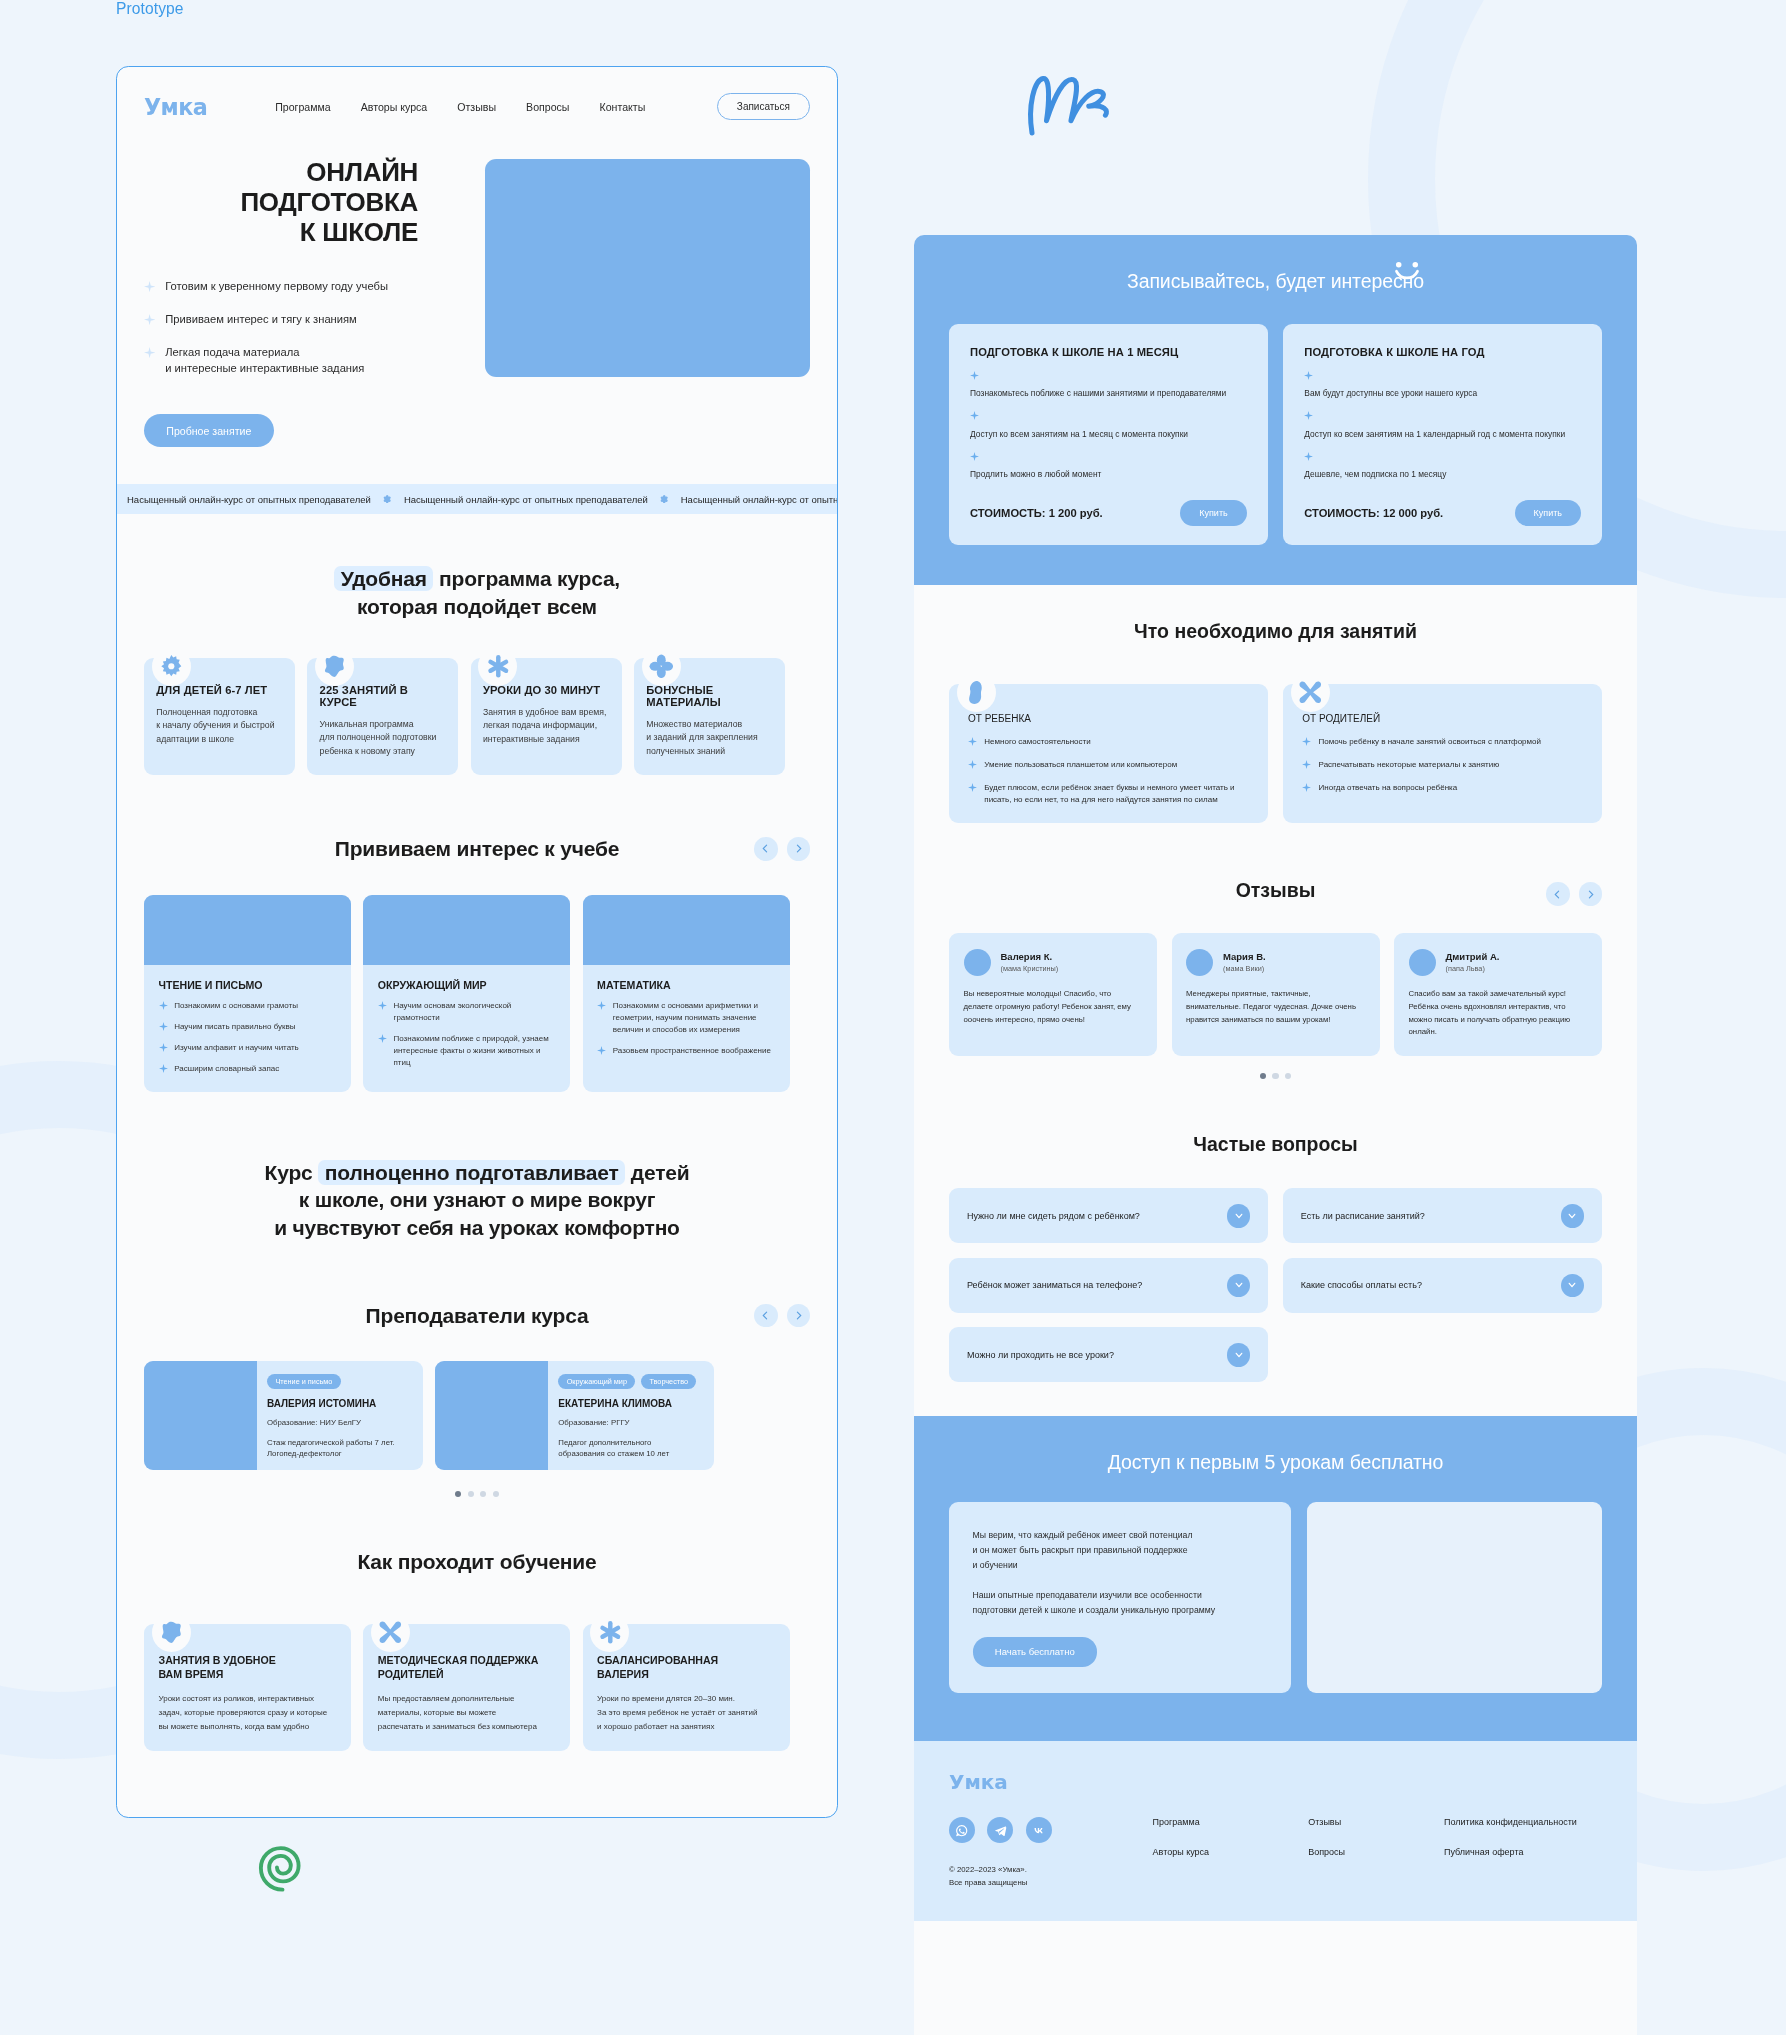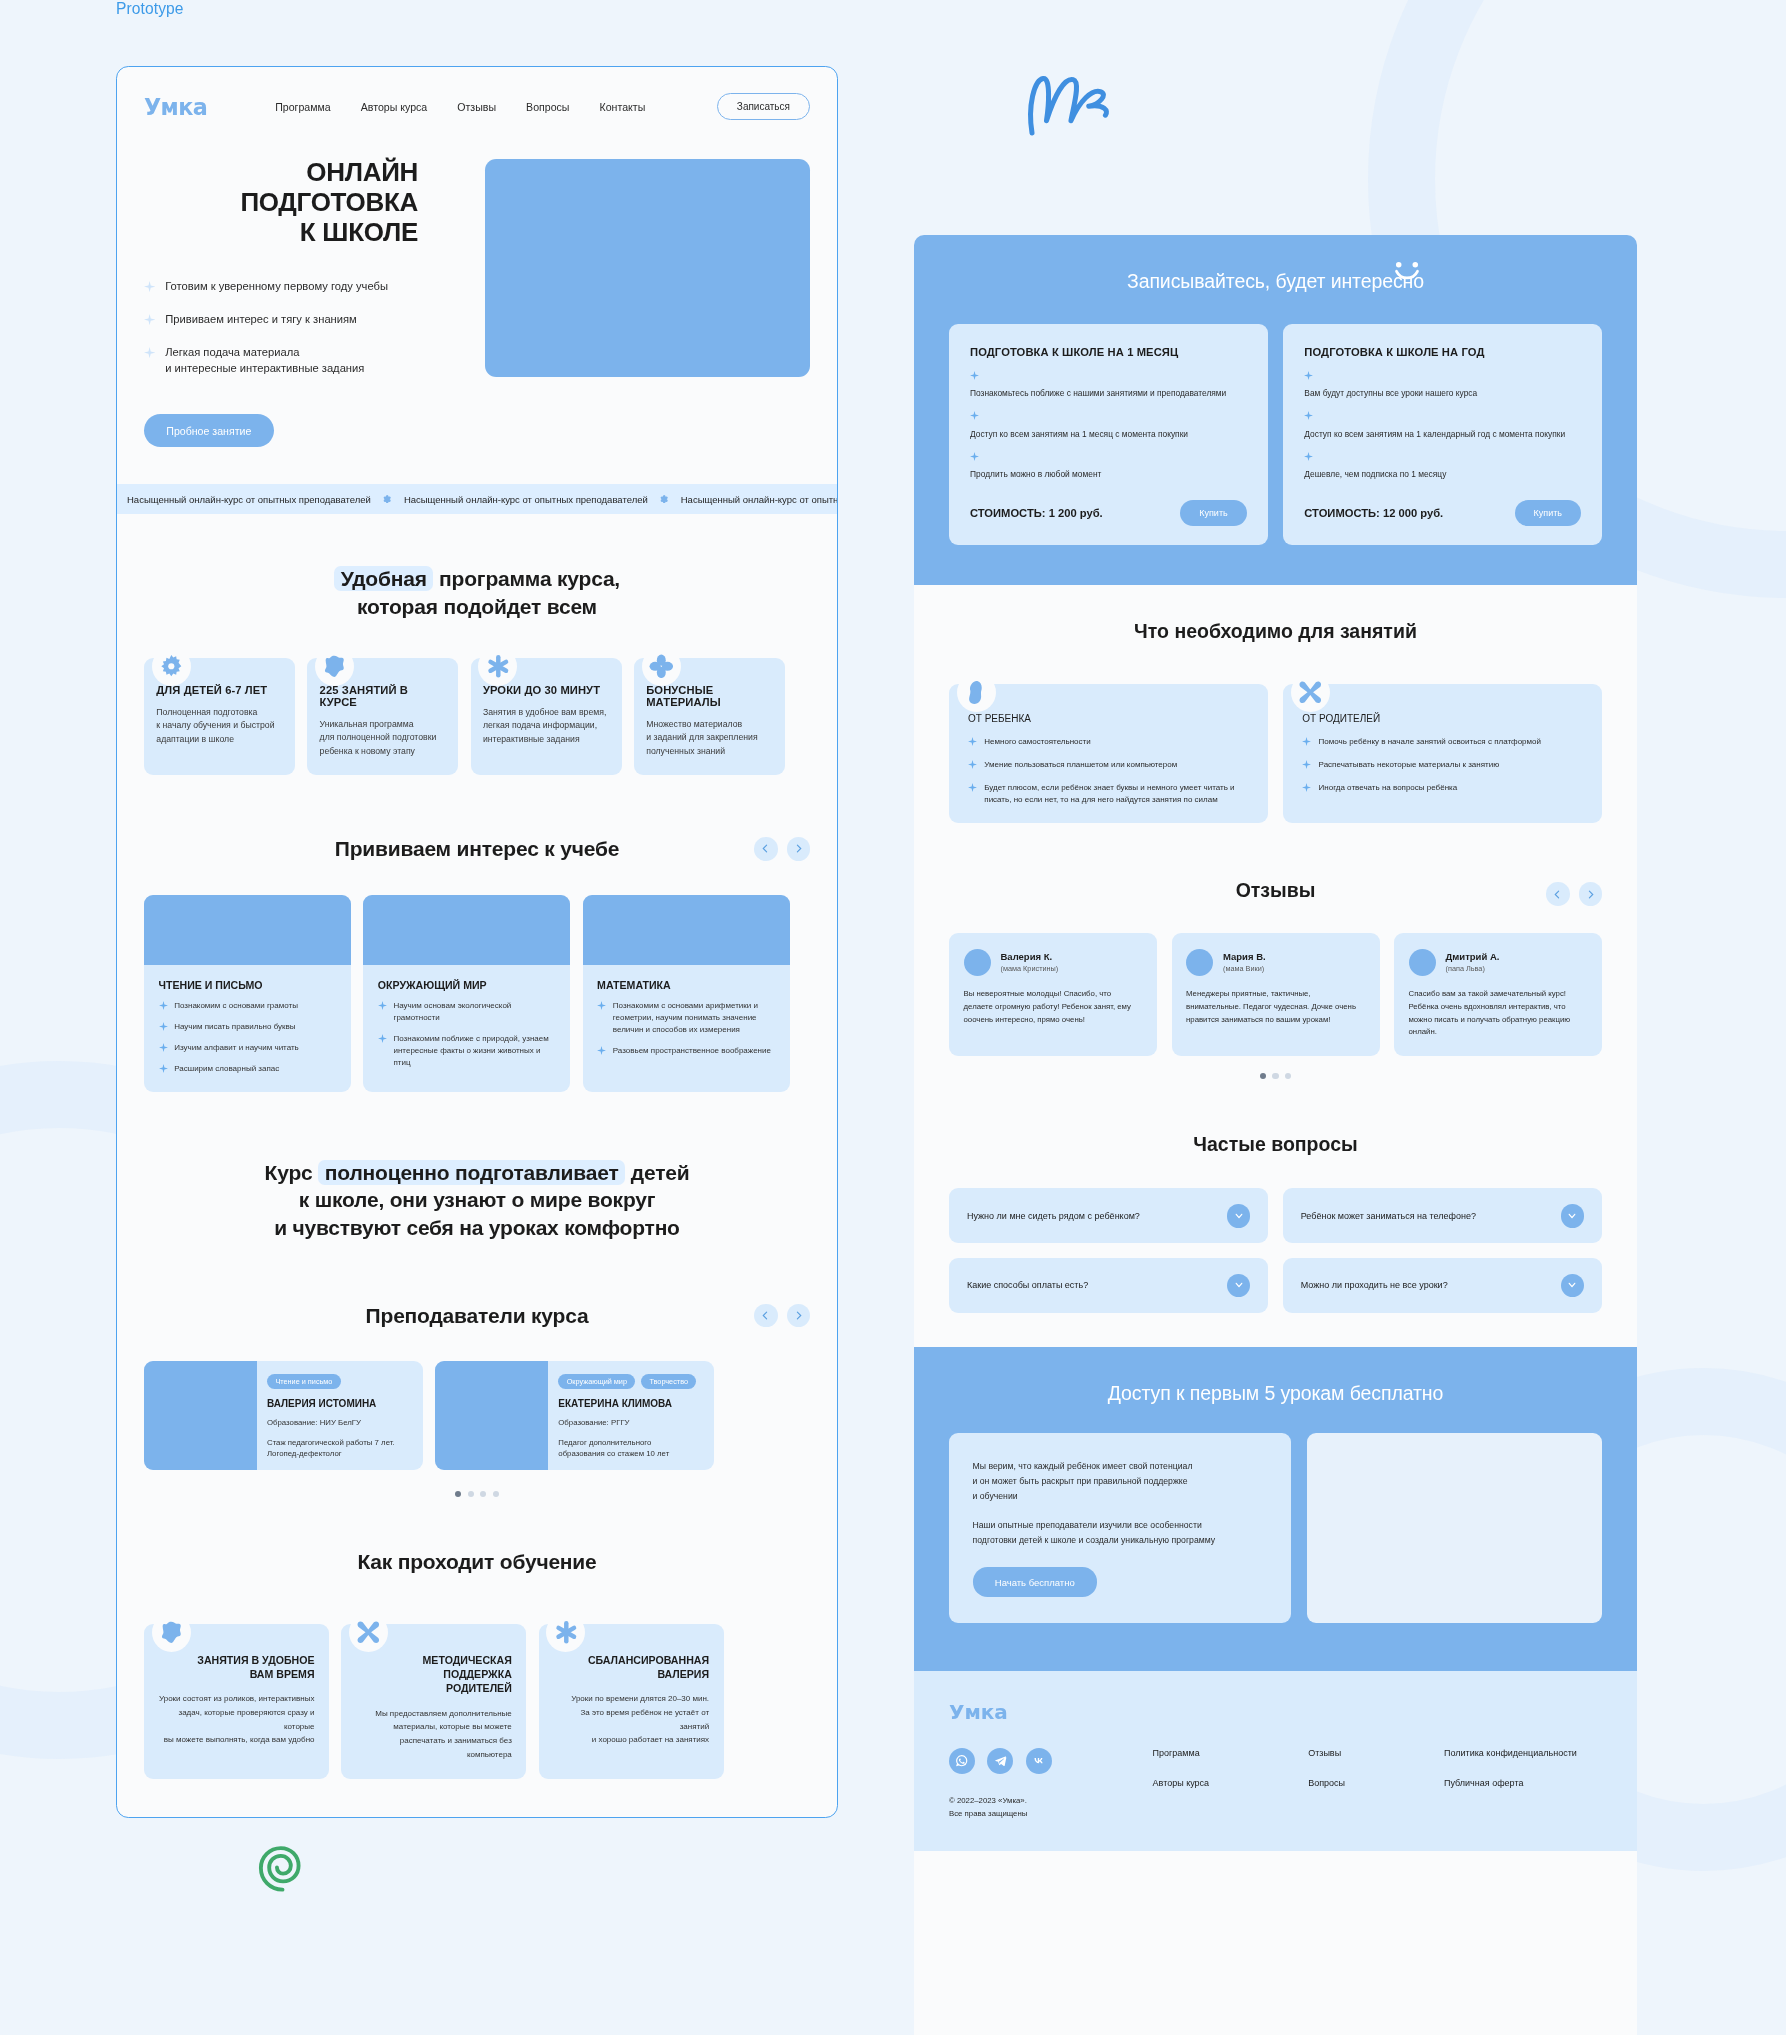--- a/index.html
+++ b/index.html
@@ -126,22 +126,22 @@
   }
   .teach-body h4 { font-size: 10px; font-weight: 700; color: #1c1c1c; margin-top: 9px; }
   .teach-body p { font-size: 7.8px; color: #333; margin-top: 7.8px; line-height: 1.5; }
 
   .dots { display: flex; gap: 6.7px; justify-content: center; }
   .dot { width: 6.1px; height: 6.1px; border-radius: 50%; background: #cfd8e3; }
   .dot.on { background: #6f7c8c; }
 
   .how-row { display: flex; gap: 12.3px; padding: 0 27px; }
   .how {
-    width: 185px; background: #d9ebfc; border-radius: 9px; position: relative;
-    padding: 29px 14.5px 18px 14.5px; min-height: 112px; text-align: right;
+    width: 207px; background: #d9ebfc; border-radius: 9px; position: relative;
+    padding: 29px 14.5px 18px 14.5px; min-height: 112px;
   }
   .how h4 { font-size: 10.6px; font-weight: 700; color: #1c1c1c; line-height: 1.35; }
   .how p { font-size: 8px; color: #333; line-height: 1.7; margin-top: 11.2px; }
 
   
   .board-right {
     position: absolute; left: 914px; top: 235px;
     width: 723px; height: 1969px;
     border-radius: 10px; overflow: hidden; background: #fafbfc;
   }
@@ -731,20 +731,28 @@
         <div class="faq-grid">
           <div class="faq">
               <span>Нужно ли мне сидеть рядом с ребёнком?</span>
               <div class="chev">
                 <svg viewBox="0 0 18 18">
                   <path d="M4 6 L9 12 L14 6" fill="none" stroke="#fff" stroke-width="2.2" stroke-linecap="round" stroke-linejoin="round"></path>
                 </svg>
               </div>
             </div>
           <div class="faq">
+              <span>Есть ли расписание занятий?</span>
+              <div class="chev">
+                <svg viewBox="0 0 18 18">
+                  <path d="M4 6 L9 12 L14 6" fill="none" stroke="#fff" stroke-width="2.2" stroke-linecap="round" stroke-linejoin="round"></path>
+                </svg>
+              </div>
+            </div>
+          <div class="faq">
               <span>Ребёнок может заниматься на телефоне?</span>
               <div class="chev">
                 <svg viewBox="0 0 18 18">
                   <path d="M4 6 L9 12 L14 6" fill="none" stroke="#fff" stroke-width="2.2" stroke-linecap="round" stroke-linejoin="round"></path>
                 </svg>
               </div>
             </div>
           <div class="faq">
               <span>Какие способы оплаты есть?</span>
               <div class="chev">

